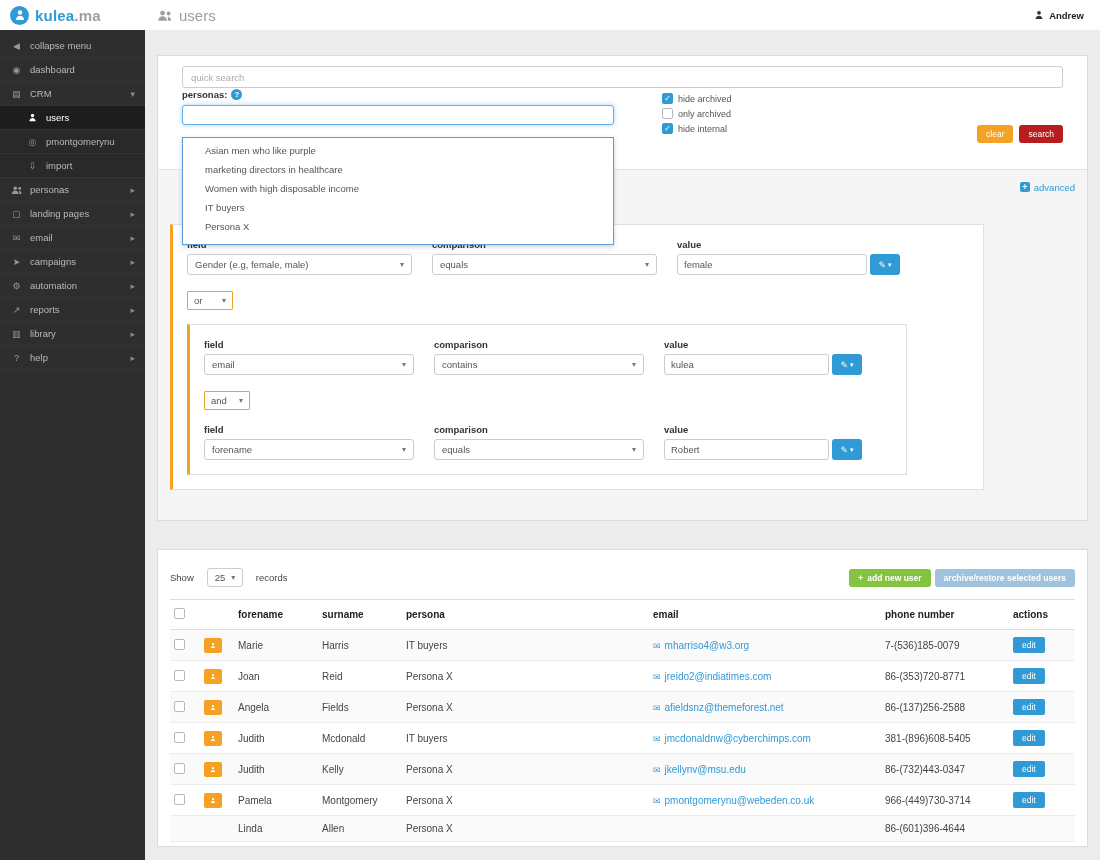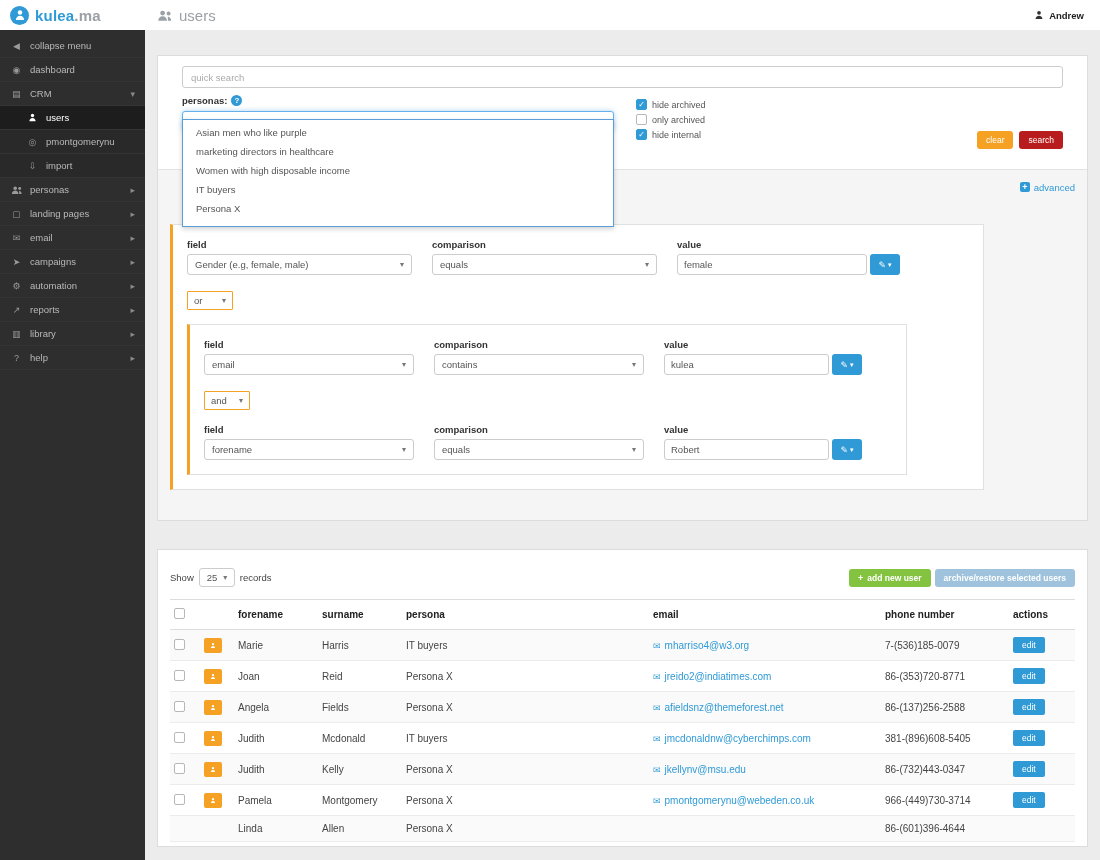--- a/index.html
+++ b/index.html
@@ -37,34 +37,34 @@
   
   .main { position:absolute; top:30px; left:145px; right:0; bottom:0; background:#ececec; overflow:hidden; }
   .card { background:#fff; border:1px solid #dcdcdc; margin:0 12px; }
   .search-card { margin-top:25px; }
   .search-top { padding:10px 24px 0; position:relative; height:113px; }
   .quick-search {
     width:100%; height:22px; border:1px solid #ccc; border-radius:3px;
     padding:0 8px; font-size:9.5px; color:#555; outline:none; font-family:inherit;
   }
   .quick-search::placeholder { color:#aaa; }
-  .filters-row { display:flex; margin-top:7px; }
+  .filters-row { display:flex; margin-top:1px;gap:26px; }
   .personas-block { width:432px; position:relative; }
   .personas-label-row { display:flex; align-items:center; gap:4px; font-size:9.5px; font-weight:bold; color:#333; margin-bottom:4px; }
   .help-icon {
     width:11px; height:11px; border-radius:50%; background:#2f9ad6; color:#fff;
     font-size:8px; font-weight:bold; display:inline-flex; align-items:center; justify-content:center; cursor:pointer;
   }
   .personas-input {
     width:100%; height:20px; border:1px solid #66afe9; border-radius:3px;
     box-shadow:0 0 5px rgba(82,168,236,.5); outline:none; padding:0 6px; font-size:9.5px; font-family:inherit;
   }
   .personas-dropdown {
-    position:absolute; top:24px; left:0; width:432px; background:#fff;
-    border:1px solid #5b9dd9; box-shadow:0 2px 5px rgba(0,0,0,.18); z-index:30; padding:3px 4px 8px;
+    position:absolute; top:48px; left:0; width:432px; background:#fff;
+    border:1px solid #5b9dd9; box-shadow:0 2px 5px rgba(0,0,0,.18); z-index:30; padding:3px 13px 8px;
   }
   .dropdown-option { font-size:9.5px; color:#555; padding:4px 9px; cursor:pointer; }
   .checkbox-col { margin-left:22px; padding-top:4px; display:flex; flex-direction:column; gap:4px; }
   .cb-row { display:flex; align-items:center; gap:5px; font-size:9px; color:#555; cursor:pointer; }
   .cb {
     width:11px; height:11px; border:1px solid #b7b7b7; border-radius:2px; background:#fff;
     display:inline-flex; align-items:center; justify-content:center; font-size:8px; color:#fff; flex:0 0 auto;
   }
   .cb.checked { background:#2f9ad6; border-color:#2f9ad6; }
   .cb.checked::after { content:"✓"; }
@@ -100,21 +100,21 @@
   }
   .pencil-btn::after { content:"▾"; font-size:7px; }
   .op-select {
     width:46px; height:19px; margin:16px 0 14px; border:1px solid #f5a124; border-radius:1px; background:#fff;
     display:flex; align-items:center; justify-content:space-between; padding:0 6px; font-size:9.5px; color:#555; cursor:pointer;
   }
   .op-select::after { content:"▾"; color:#777; font-size:8px; }
   
   .table-card { margin-top:28px; padding:12px; height:298px; overflow:hidden; }
   .table-toolbar { display:flex; justify-content:space-between; align-items:center; margin:6px 0 12px; }
-  .show-records { display:flex; align-items:center; gap:5px; font-size:9.5px; color:#444; }
+  .show-records { display:flex; align-items:center; gap:13px; font-size:9.5px; color:#444; }
   .fake-select.small { width:36px; height:19px; }
   .table-actions { display:flex; gap:4px; }
   .btn-green { background:#84c340; display:inline-flex; align-items:center; gap:4px; font-weight:bold; }
   .btn-steel { background:#9fc3dd; font-weight:bold; }
   .btn-icon { font-weight:bold; font-size:9px; }
   table { width:100%; border-collapse:collapse; table-layout:fixed; }
   th, td { text-align:left; overflow:hidden; white-space:nowrap; }
   thead th {
     font-size:10px; color:#222; font-weight:bold; padding:8px 4px;
     border-top:1px solid #ddd; border-bottom:1px solid #ddd;

